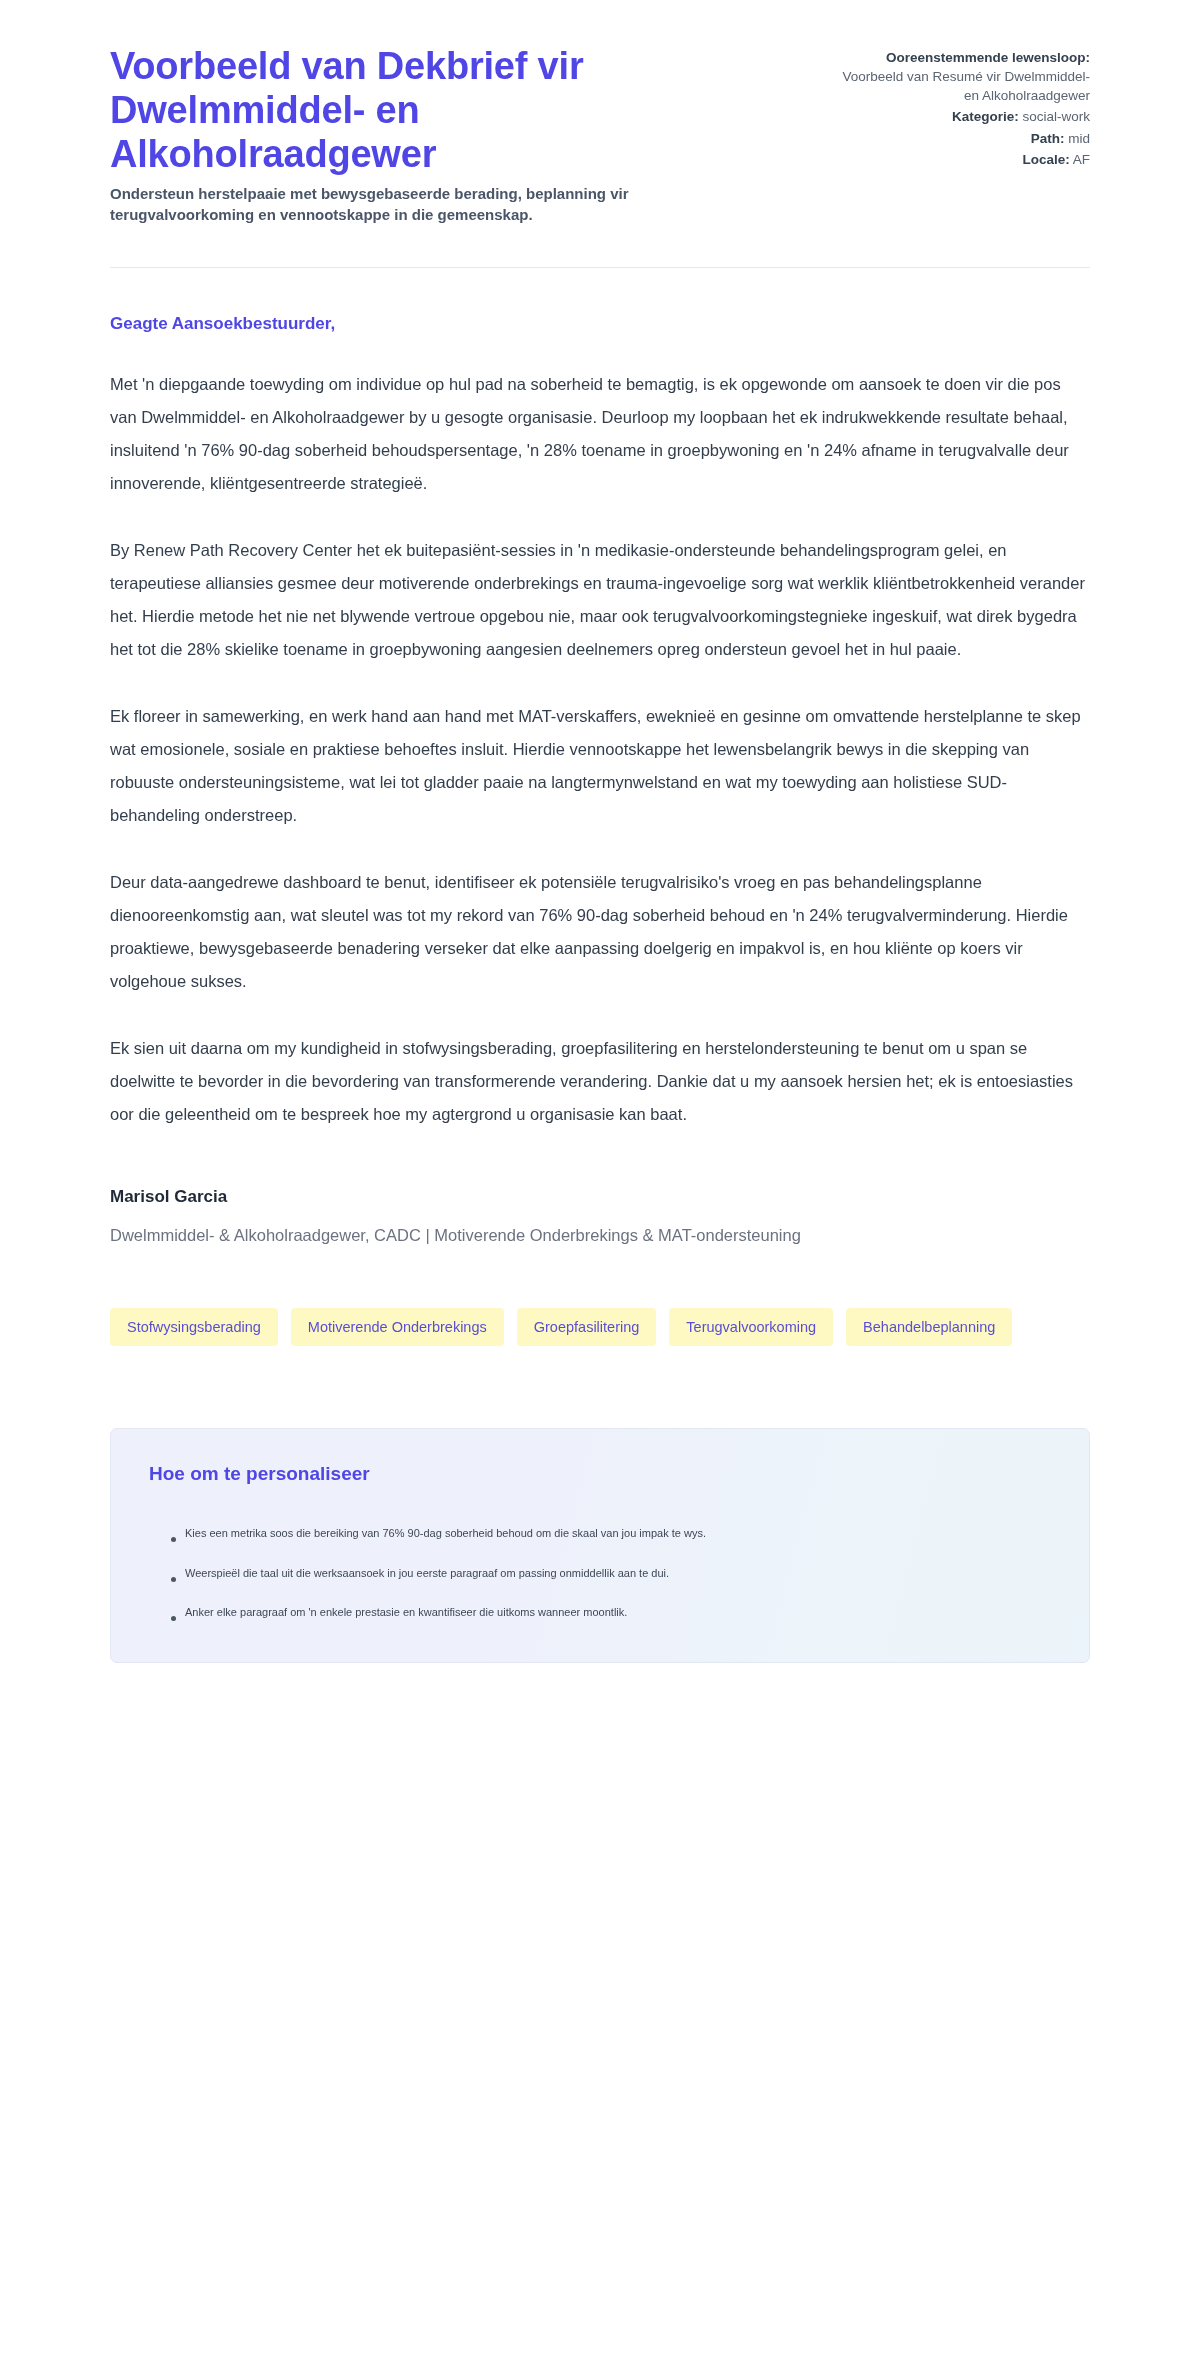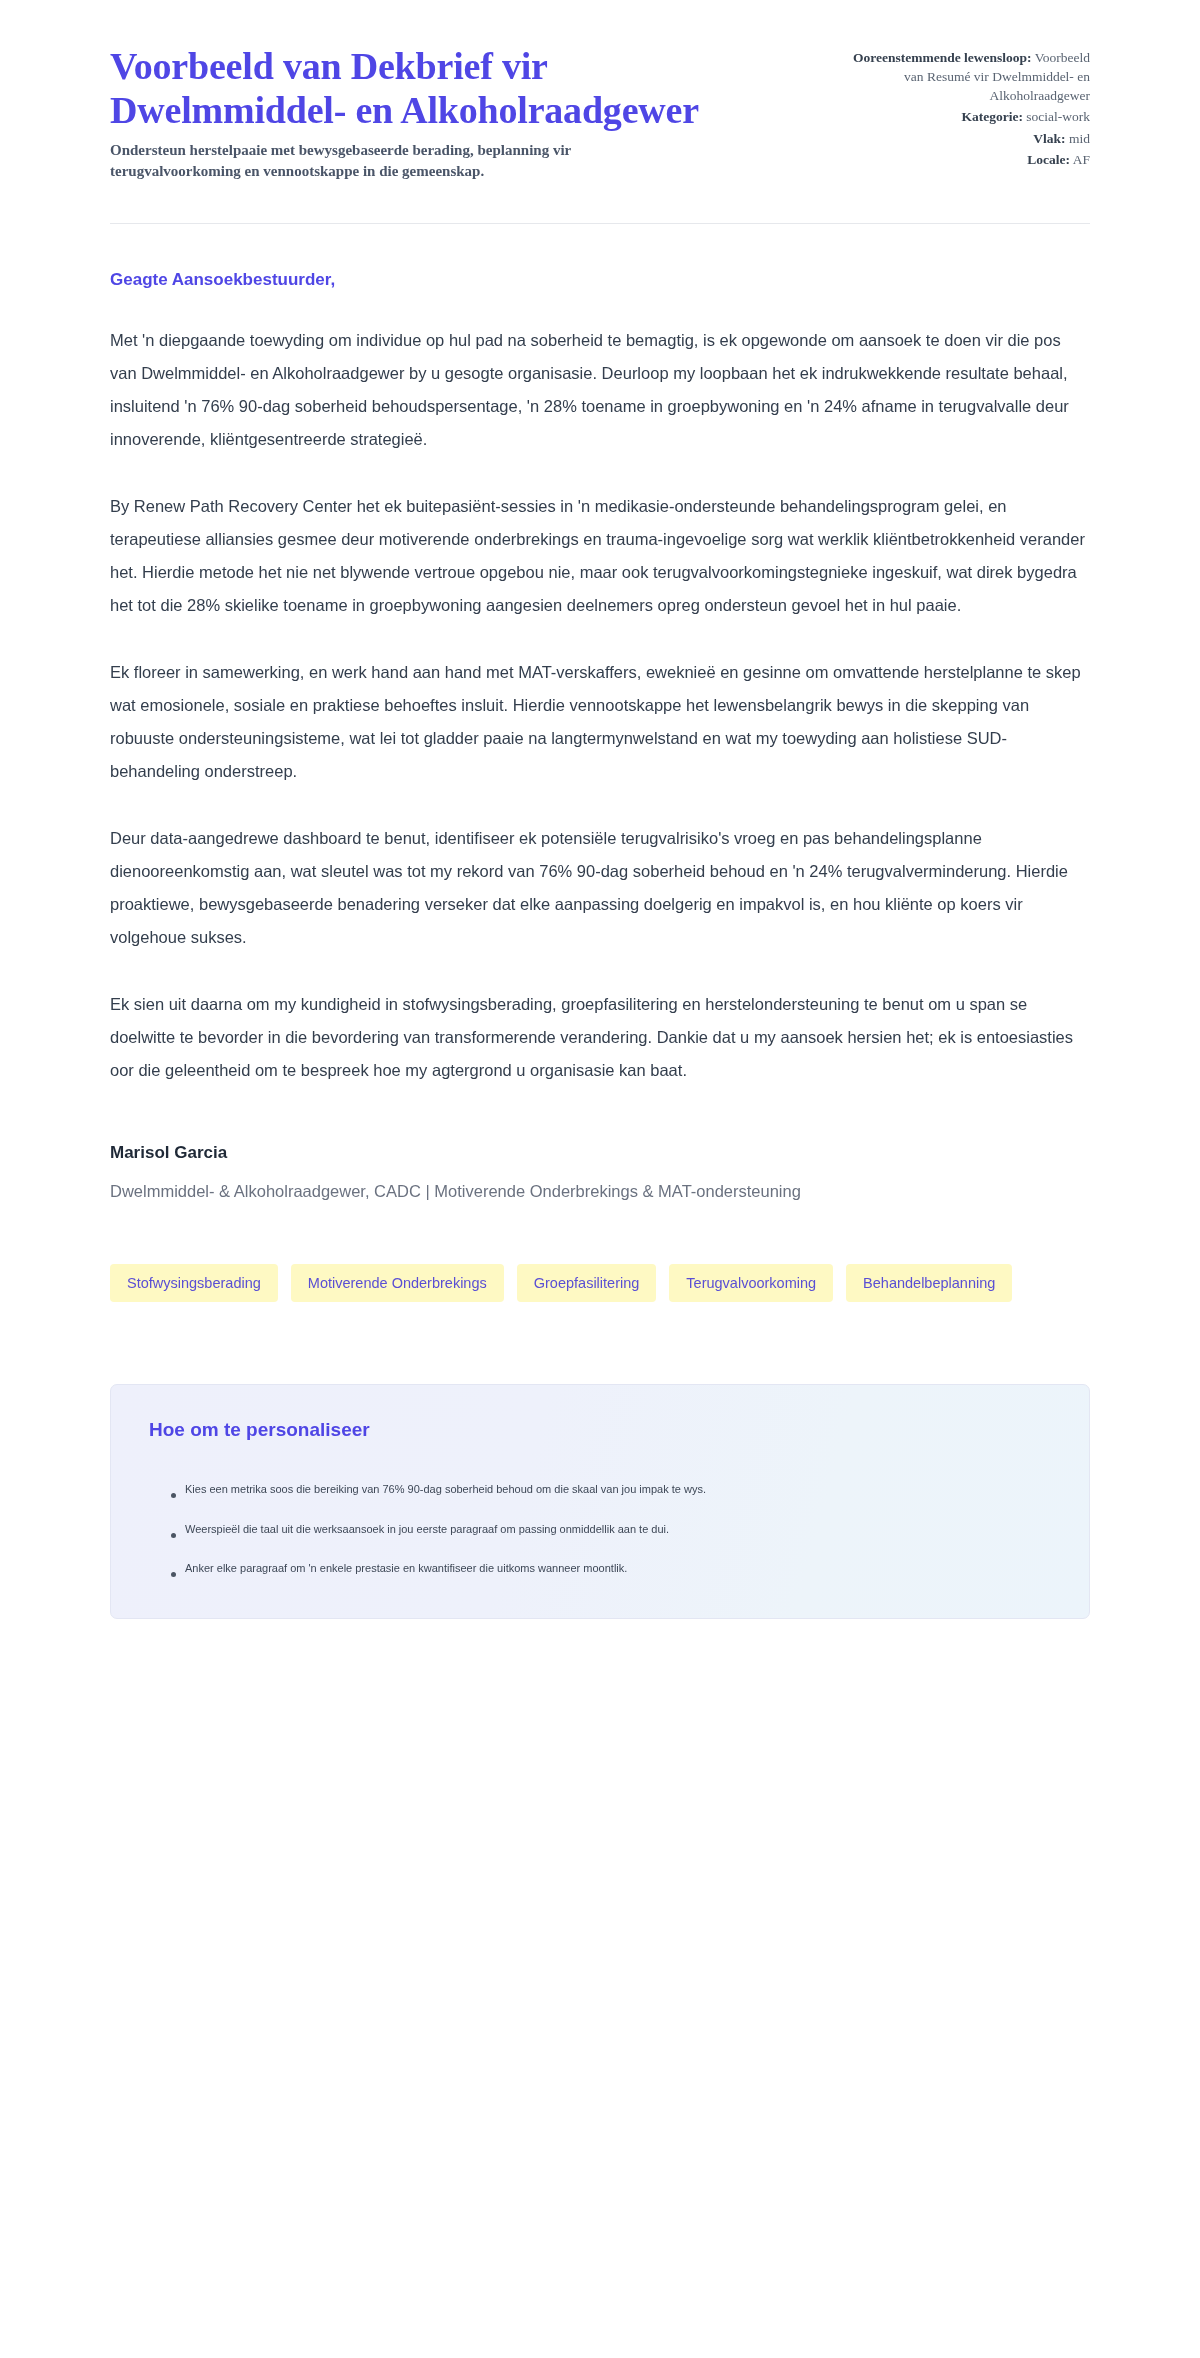--- a/index.html
+++ b/index.html
@@ -24,21 +24,20 @@
     position: relative;
   }
 
   
   .doc-header {
     display: flex;
     align-items: flex-start;
     justify-content: space-between;
     gap: 40px;
     padding-bottom: 26px;
-    font-family: Liberation Serif, serif;
   }
   .header-left {
     flex: 1 1 auto;
     max-width: 640px;
   }
   .doc-title {
     margin: 0;
     font-size: 38px;
     line-height: 1.16;
     font-weight: 700;
@@ -189,21 +188,21 @@
     <aside class="header-meta">
       <div class="meta-row">
         <span class="meta-label">Ooreenstemmende lewensloop:</span>
         <span class="meta-value">Voorbeeld van Resumé vir Dwelmmiddel- en Alkoholraadgewer</span>
       </div>
       <div class="meta-row">
         <span class="meta-label">Kategorie:</span>
         <span class="meta-value">social-work</span>
       </div>
       <div class="meta-row">
-        <span class="meta-label">Vlak:</span>
+        <span class="meta-label">Path:</span>
         <span class="meta-value">mid</span>
       </div>
       <div class="meta-row">
         <span class="meta-label">Locale:</span>
         <span class="meta-value">AF</span>
       </div>
     </aside>
   </header>
 
   <hr class="header-rule">

